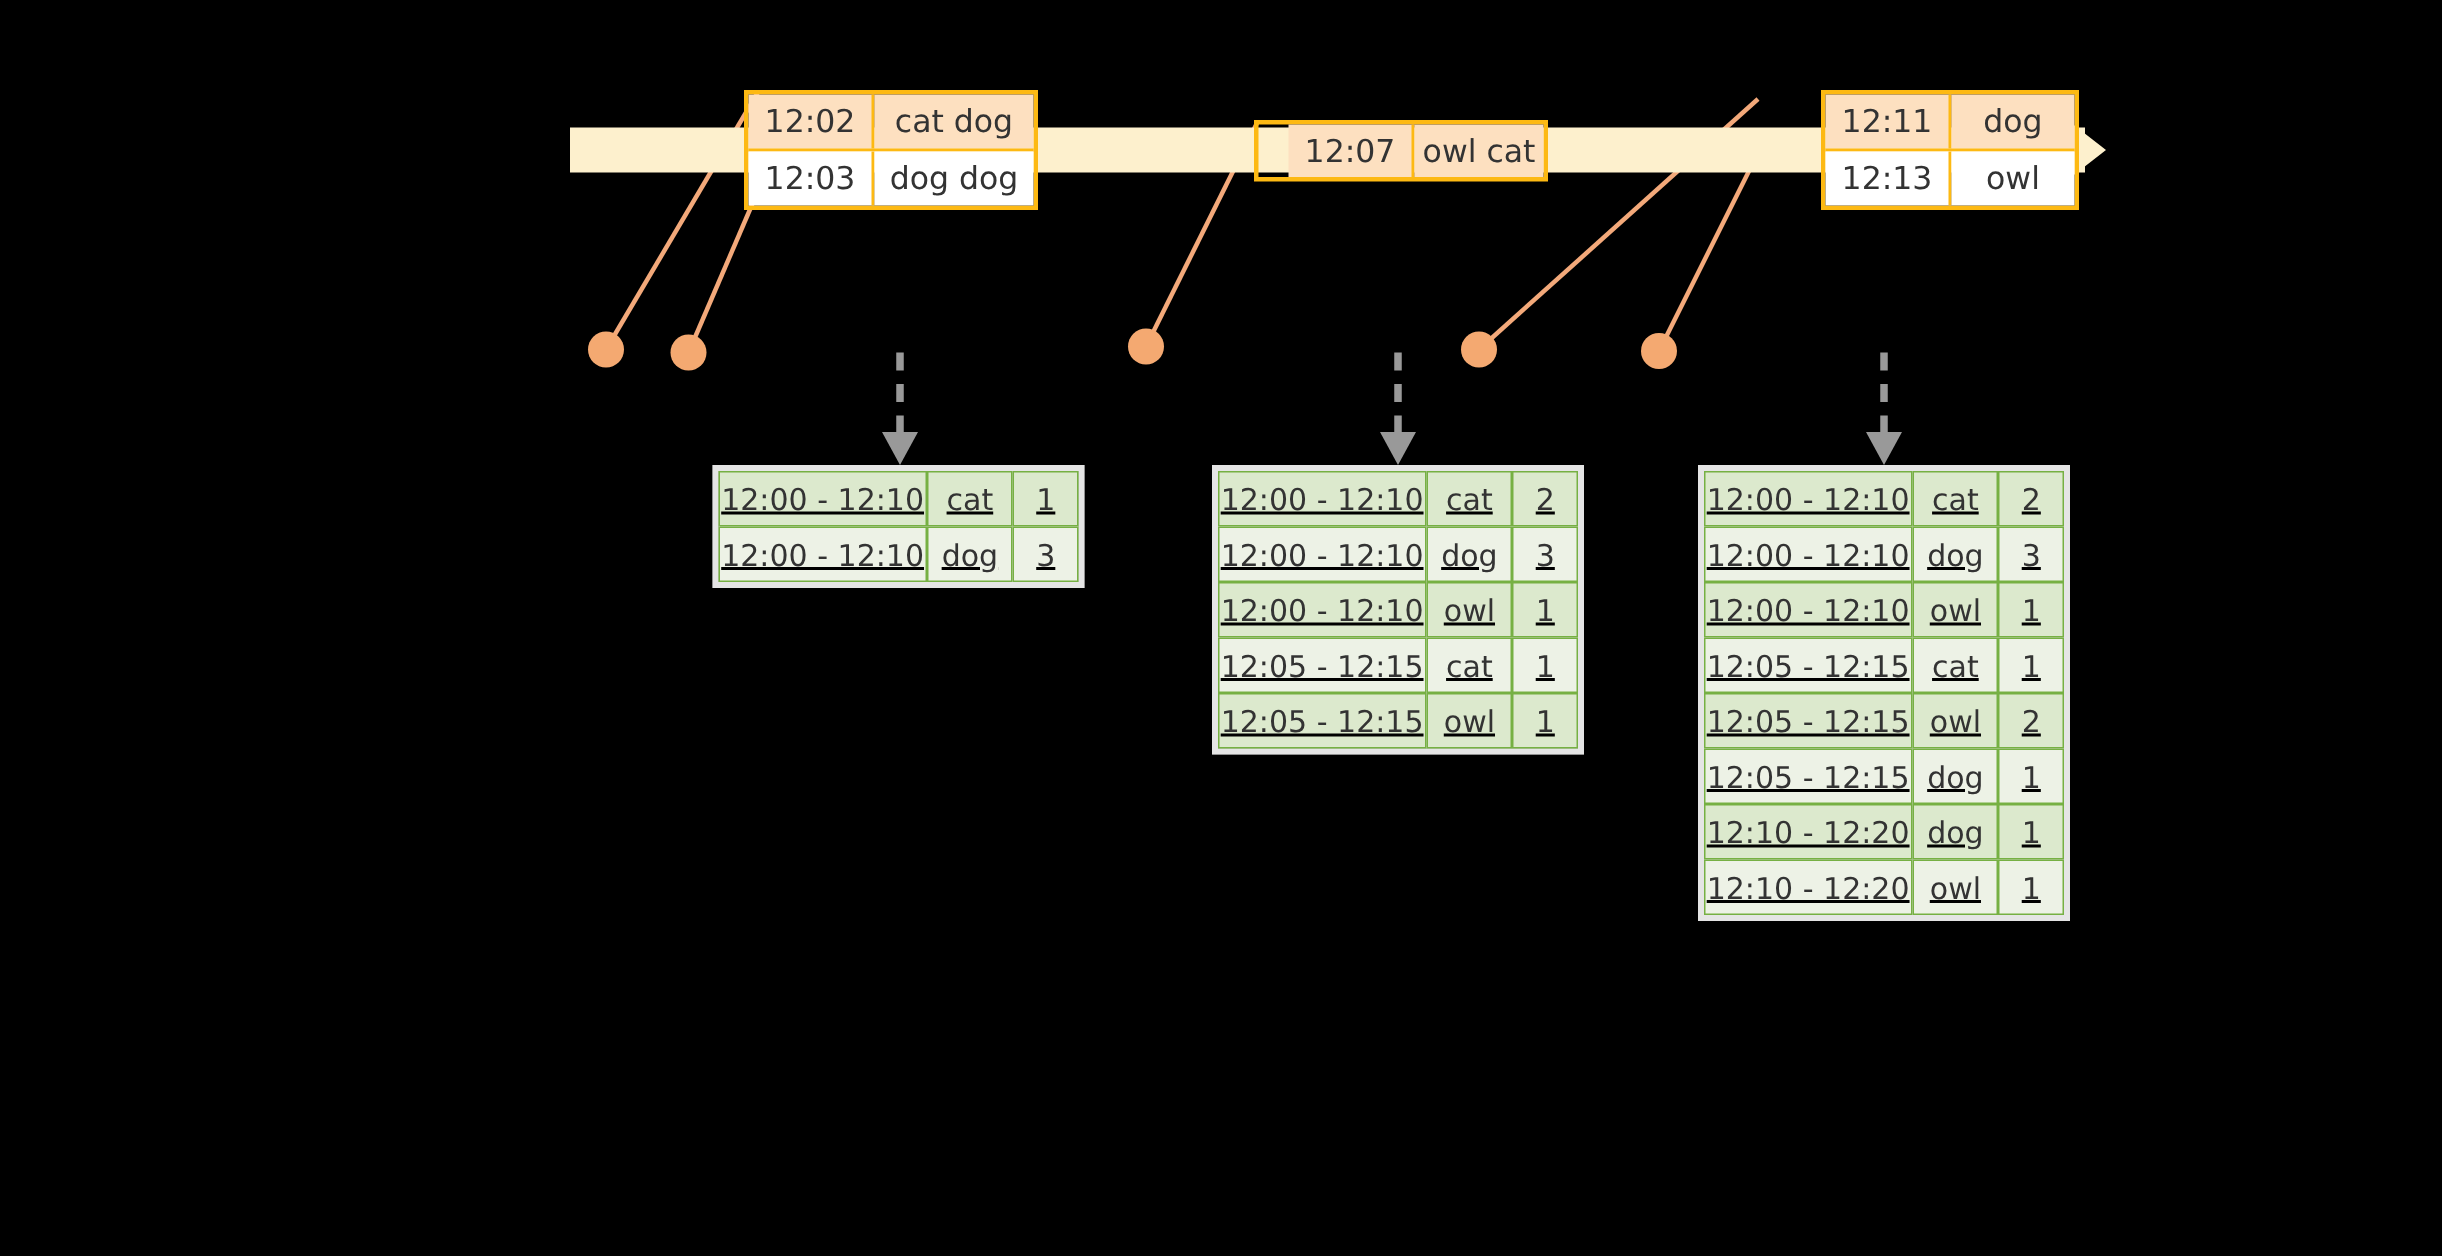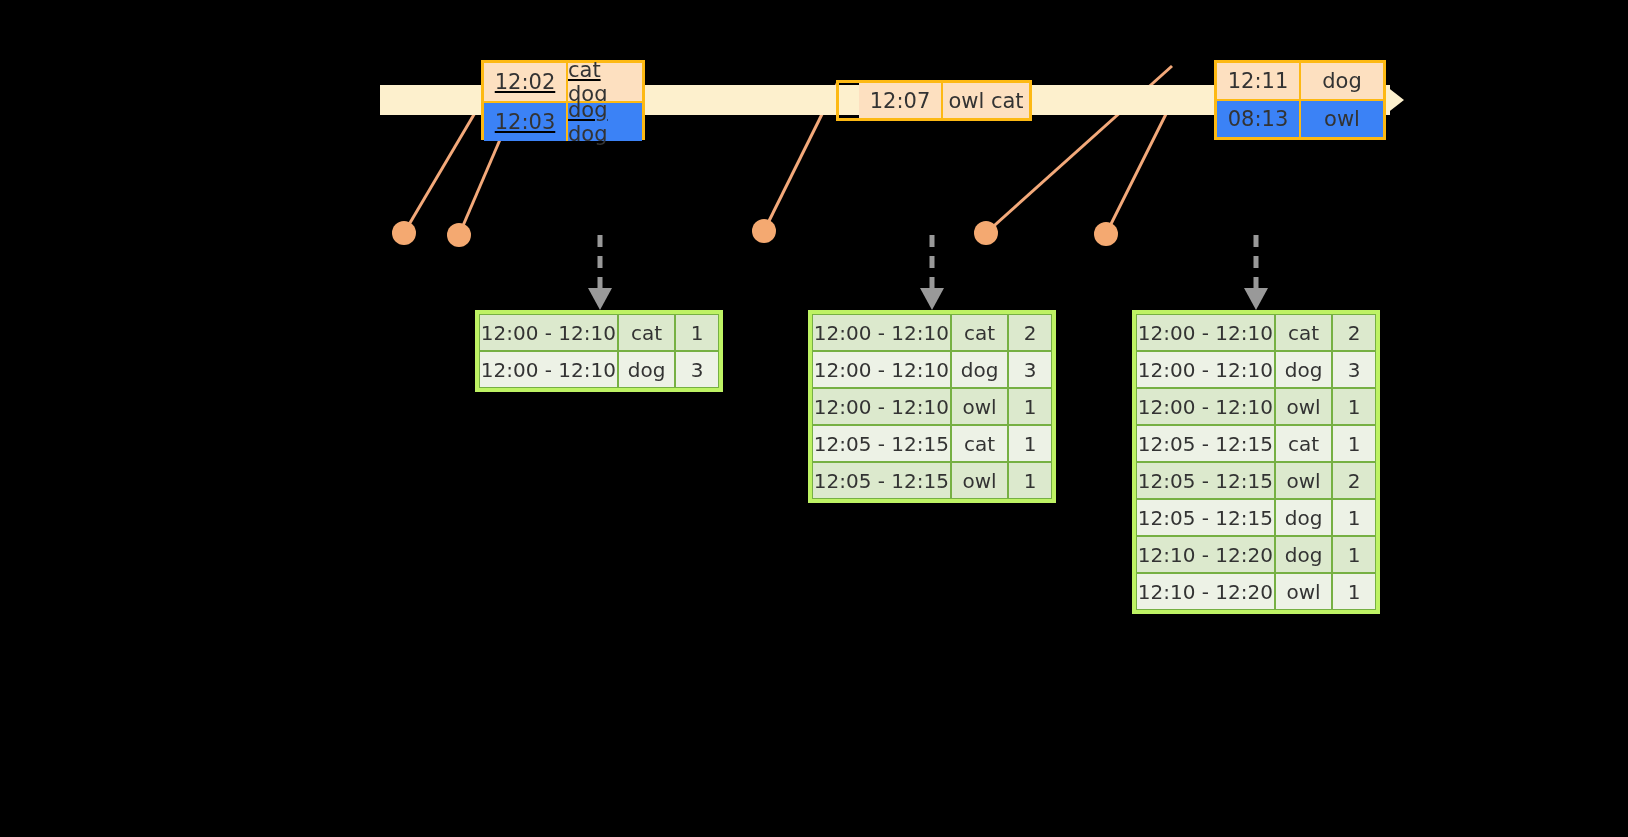--- a/index.html
+++ b/index.html
@@ -18,29 +18,29 @@
   
   .ebox{position:absolute;border:3px solid #fdb913;box-sizing:border-box;
         display:flex;flex-direction:column;}
   .erow{display:flex;height:38px;}
   .erow + .erow{border-top:2px solid #fdb913;}
   .ecell{display:flex;align-items:center;justify-content:center;
          font-size:21px;color:#333;box-sizing:border-box;}
   .ecell.time{width:84px;border-right:2px solid #fdb913;}
   .ecell.val{flex:1;}
   .erow.r0 .ecell{background:#fde0c0;}
-  .erow.r1 .ecell{background:#3b82f6;}
+  .erow.r1 .ecell{background:#ffffff;}
 
   
   .dot{position:absolute;width:24px;height:24px;border-radius:50%;
        background:#f4a971;}
 
   
-  .gtable{position:absolute;border:4px solid #bef264;box-sizing:border-box;
-          background:#737373;}
+  .gtable{position:absolute;border:4px solid #e5e5e5;box-sizing:border-box;
+          background:#737373;text-decoration:underline;}
   .grow{display:flex;height:37px;}
   .gcell{display:flex;align-items:center;justify-content:center;
          font-size:20px;color:#333;box-sizing:border-box;
          border:1px solid #76b043;}
   .gcell.win{width:auto;}
   .gcell.key{width:58px;}
   .gcell.cnt{width:44px;}
   .shade-a .gcell{background:#dce9cd;}
   .shade-b .gcell{background:#edf2e6;}
 </style>
@@ -65,21 +65,21 @@
     <g fill="#999999">
       <polygon points="588,288 612,288 600,310"></polygon>
       <polygon points="920,288 944,288 932,310"></polygon>
       <polygon points="1244,288 1268,288 1256,310"></polygon>
     </g>
   </svg>
 
   <div class="timeline"></div>
   <div class="timeline-head"></div>
 
-  <div class="ebox" style="left:481px;top:60px;width:164px;height:80px;text-decoration:underline;">
+  <div class="ebox" style="left:496px;top:60px;width:196px;height:80px;">
     <div class="erow r0">
       <div class="ecell time">12:02</div>
       <div class="ecell val">cat dog</div>
     </div>
     <div class="erow r1">
       <div class="ecell time">12:03</div>
       <div class="ecell val">dog dog</div>
     </div>
   </div>
 
@@ -89,21 +89,21 @@
       <div class="ecell val">owl cat</div>
     </div>
   </div>
 
   <div class="ebox" style="left:1214px;top:60px;width:172px;height:80px;">
     <div class="erow r0">
       <div class="ecell time">12:11</div>
       <div class="ecell val">dog</div>
     </div>
     <div class="erow r1">
-      <div class="ecell time">08:13</div>
+      <div class="ecell time">12:13</div>
       <div class="ecell val">owl</div>
     </div>
   </div>
 
   <div class="dot" style="left:392px;top:221px;"></div>
   <div class="dot" style="left:447px;top:223px;"></div>
   <div class="dot" style="left:752px;top:219px;"></div>
   <div class="dot" style="left:974px;top:221px;"></div>
   <div class="dot" style="left:1094px;top:222px;"></div>
 

